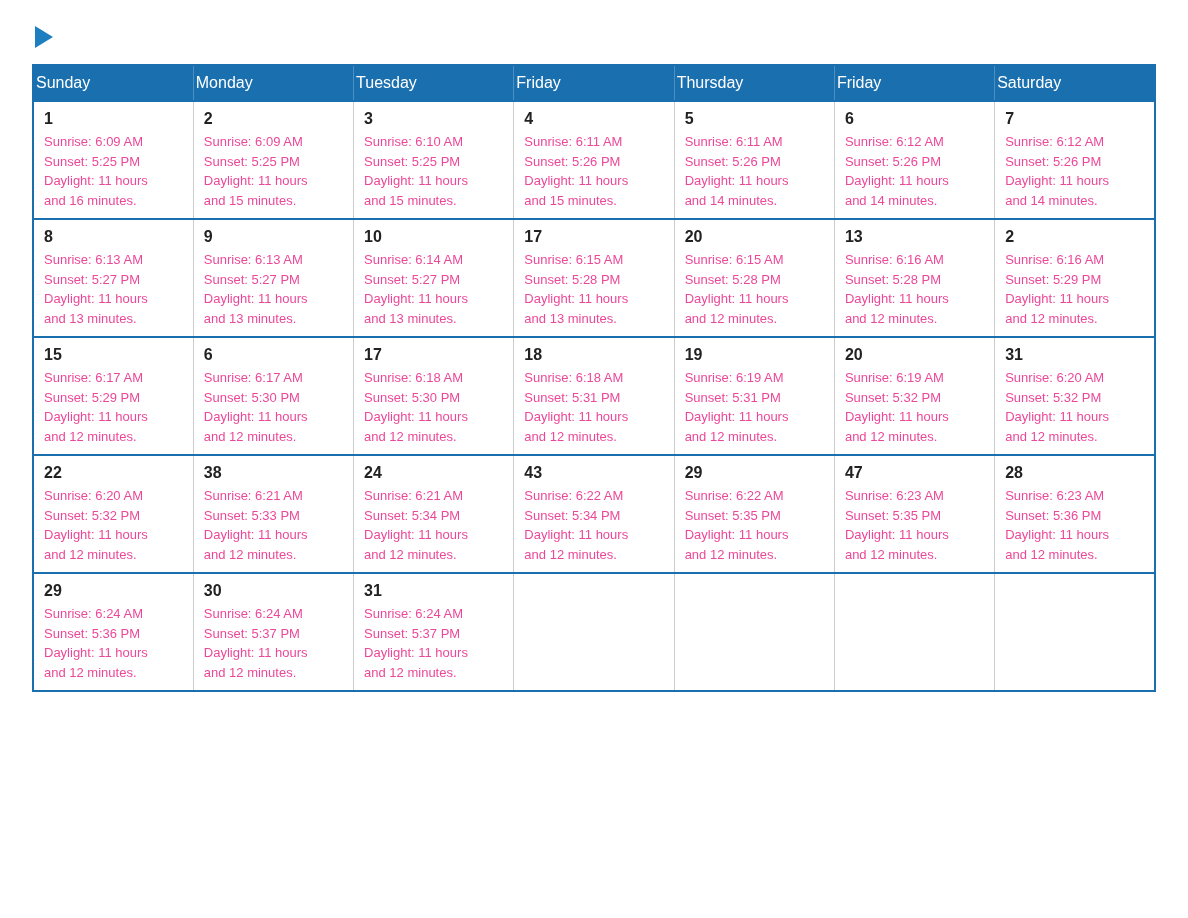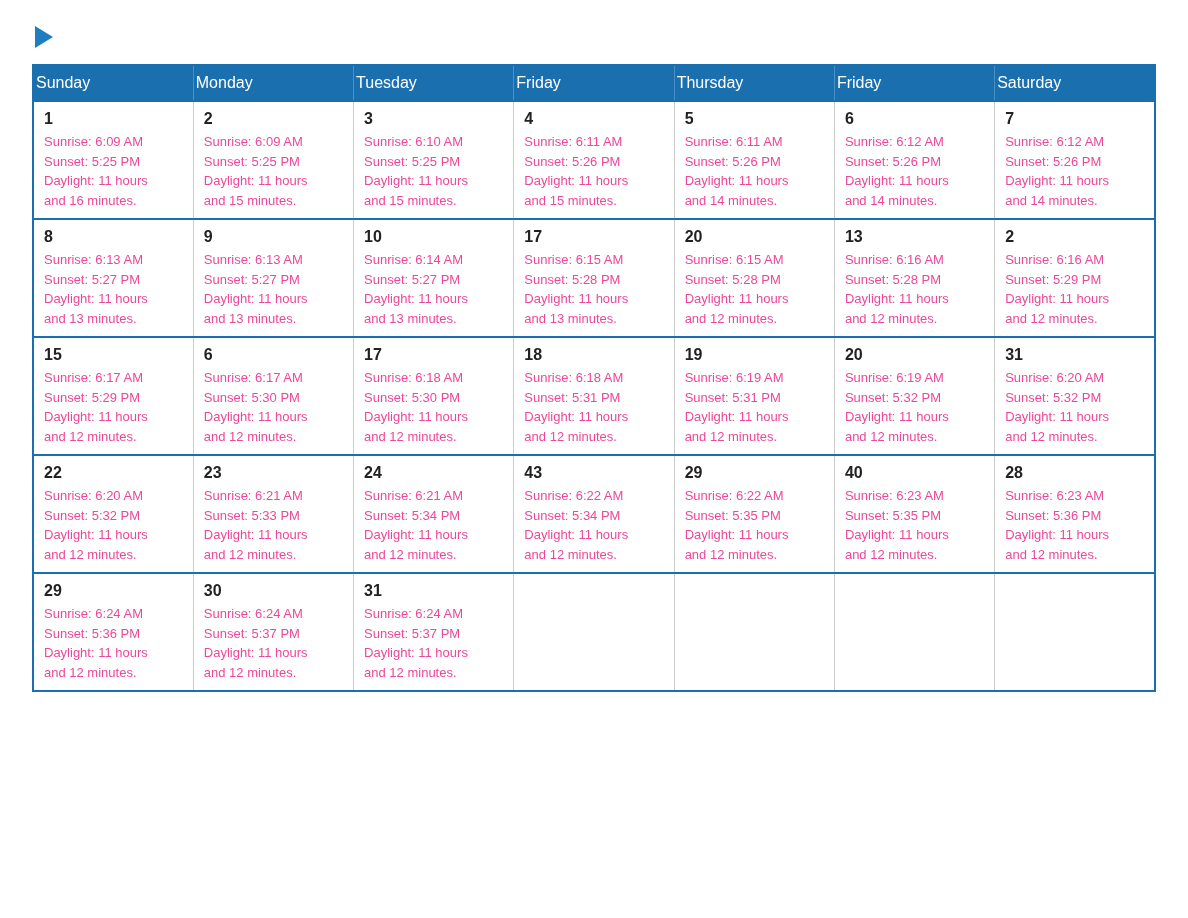--- a/index.html
+++ b/index.html
@@ -228,37 +228,37 @@
           <div class="day-number">31</div>
           <div class="day-info">Sunrise: 6:20 AM<br>Sunset: 5:32 PM<br>Daylight: 11 hours<br>and 12 minutes.</div>
         </td>
       </tr>
       <tr>
         <td>
           <div class="day-number">22</div>
           <div class="day-info">Sunrise: 6:20 AM<br>Sunset: 5:32 PM<br>Daylight: 11 hours<br>and 12 minutes.</div>
         </td>
         <td>
-          <div class="day-number">23</div>
+          <div class="day-number">38</div>
           <div class="day-info">Sunrise: 6:21 AM<br>Sunset: 5:33 PM<br>Daylight: 11 hours<br>and 12 minutes.</div>
         </td>
         <td>
           <div class="day-number">24</div>
           <div class="day-info">Sunrise: 6:21 AM<br>Sunset: 5:34 PM<br>Daylight: 11 hours<br>and 12 minutes.</div>
         </td>
         <td>
           <div class="day-number">43</div>
           <div class="day-info">Sunrise: 6:22 AM<br>Sunset: 5:34 PM<br>Daylight: 11 hours<br>and 12 minutes.</div>
         </td>
         <td>
           <div class="day-number">29</div>
           <div class="day-info">Sunrise: 6:22 AM<br>Sunset: 5:35 PM<br>Daylight: 11 hours<br>and 12 minutes.</div>
         </td>
         <td>
-          <div class="day-number">40</div>
+          <div class="day-number">47</div>
           <div class="day-info">Sunrise: 6:23 AM<br>Sunset: 5:35 PM<br>Daylight: 11 hours<br>and 12 minutes.</div>
         </td>
         <td>
           <div class="day-number">28</div>
           <div class="day-info">Sunrise: 6:23 AM<br>Sunset: 5:36 PM<br>Daylight: 11 hours<br>and 12 minutes.</div>
         </td>
       </tr>
       <tr>
         <td>
           <div class="day-number">29</div>

